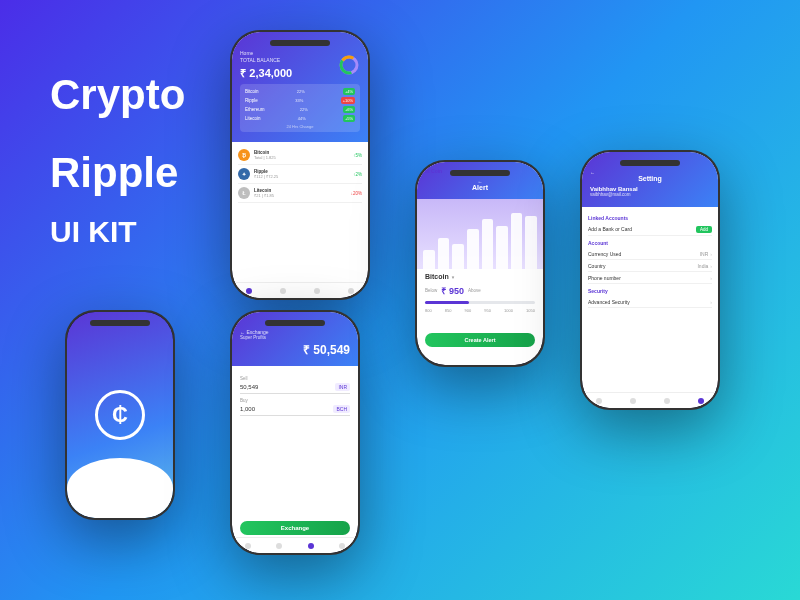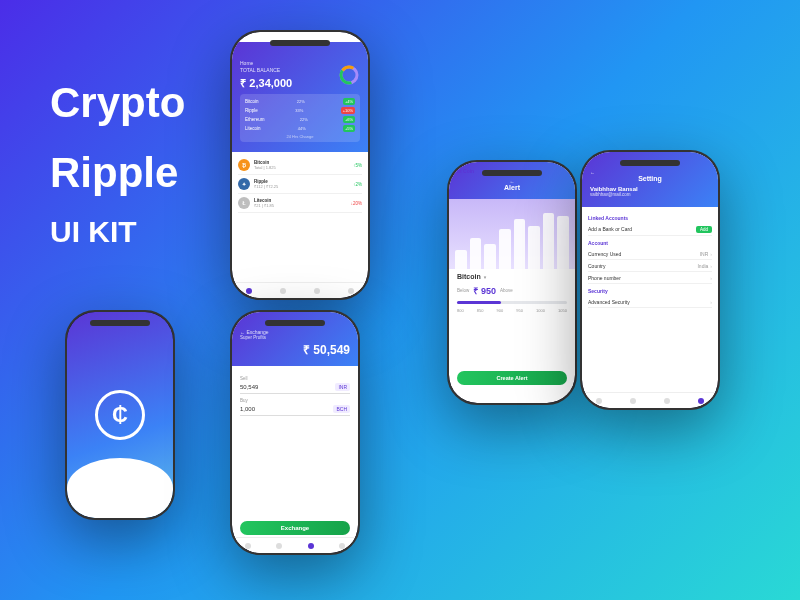--- a/index.html
+++ b/index.html
@@ -9,21 +9,21 @@
       background: linear-gradient(135deg, #4b2de8 0%, #2196f3 50%, #29d9d5 100%);
       font-family: -apple-system, BlinkMacSystemFont, 'Segoe UI', sans-serif;
       overflow: hidden;
       position: relative;
     }
 
     
     .hero-text {
       position: absolute;
       left: 50px;
-      top: 80px;
+      top: 72px;
       color: white;
       font-size: 42px;
       font-weight: 800;
       line-height: 1.1;
     }
 
     
     .phone {
       position: absolute;
       background: #1a1a2e;
@@ -97,21 +97,20 @@
       top: 30px;
     }
     .home-screen {
       background: white;
       font-size: 6px;
     }
     .home-header {
       background: linear-gradient(135deg, #5b35d5, #3b82f6);
       padding: 12px 8px 10px;
       color: white;
-      margin-top: 10px;
     }
     .home-title { font-size: 5px; opacity: 0.8; margin-bottom: 2px; }
     .home-balance { font-size: 11px; font-weight: bold; }
     .home-donut {
       position: absolute;
       right: 8px;
       top: 22px;
       width: 22px;
       height: 22px;
     }
@@ -219,24 +218,23 @@
       align-items: center;
       justify-content: center;
       color: white;
       font-size: 6px;
       font-weight: bold;
     }
 
     
     .phone-alert {
       width: 130px;
-      height: 245px;
+      height: 207px;
       left: 415px;
       top: 160px;
-      margin-left: 32px;
     }
     .alert-screen {
       background: white;
     }
     .alert-header {
       background: linear-gradient(135deg, #5b35d5, #3b82f6);
       padding: 12px 8px 8px;
       color: white;
       text-align: center;
     }

